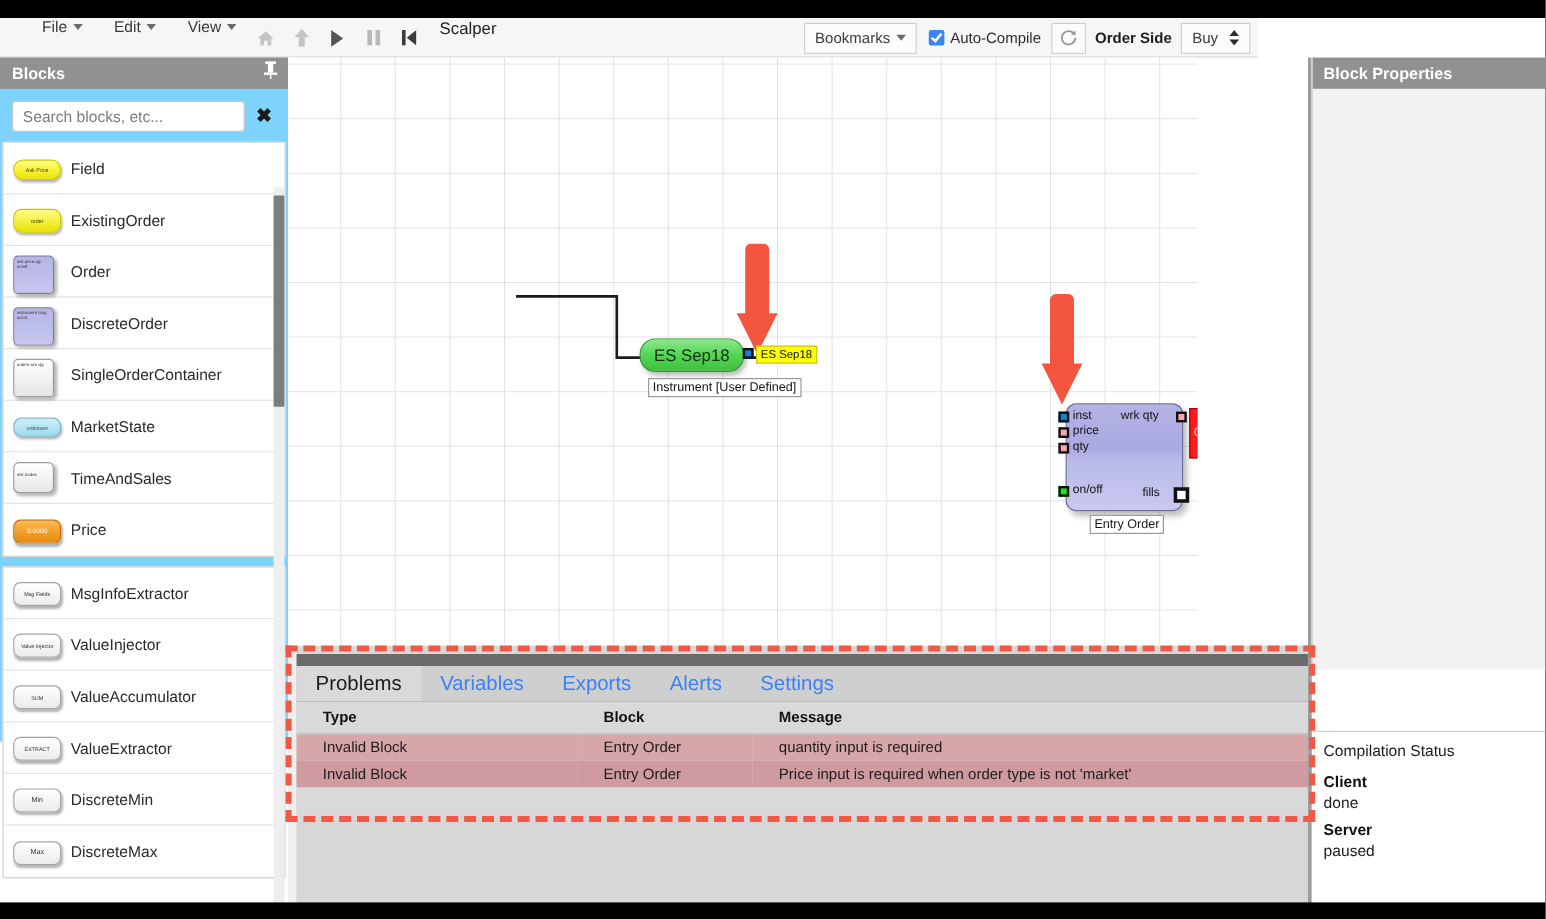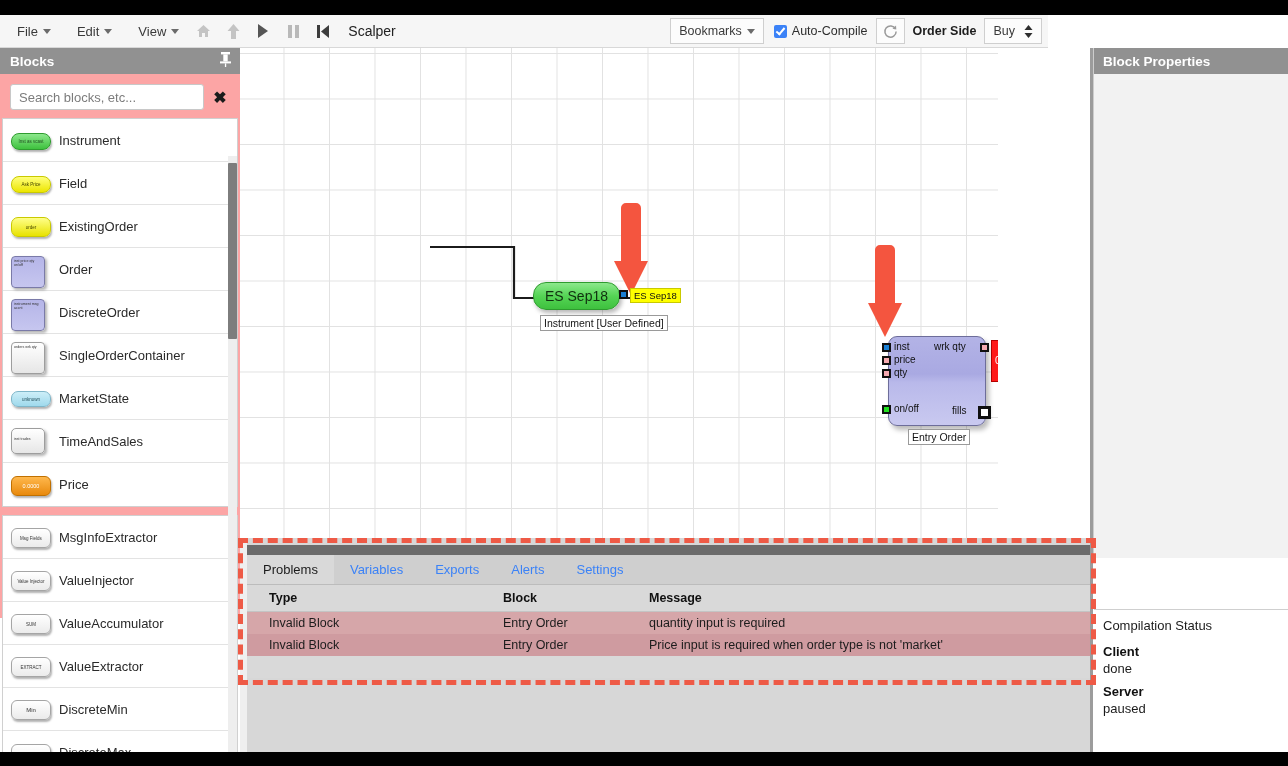--- a/index.html
+++ b/index.html
@@ -14,22 +14,23 @@
     width: 1288px; height: 766px;
     background: #fff;
     overflow: hidden;
   }
 
   
   #topbar {
     position: absolute; left: 0; top: 15px; width: 1048px; height: 33px;
     background: #f6f6f6;
     border-bottom: 1px solid #d8d8d8;
-    display: flex; align-items: center;
-    box-sizing: border-box;
+    display: flex; align-items: flex-start;
+    box-sizing: border-box;
+    padding-left: 18px;
   }
   #topbar-black {
     position: absolute; left:0; top:0; width:1288px; height:15px; background:#000;
   }
   .menu-item {
     font-size: 13px; color: #3a3a3a;
     padding: 0 9px; margin-left: 8px;
     display: flex; align-items: center; gap: 5px;
     cursor: default; white-space: nowrap;
   }
@@ -74,21 +75,21 @@
   }
   .lbl-plain { font-size: 12.5px; color:#2d2d2d; padding: 0 7px; white-space: nowrap;}
   .lbl-bold { font-size: 12.5px; color:#1d1d1d; font-weight:bold; padding: 0 8px; white-space: nowrap;}
   .spinner-btn {
     display:flex; flex-direction:column; line-height:0; margin-left:4px;
   }
 
   
   #sidebar {
     position: absolute; left: 0; top: 48px; width: 240px; height: 570px;
-    background: #fca5a5;
+    background: #7dd3fc;
     box-sizing: border-box;
   }
   #sidebar-header {
     height: 26px; background: #919191;
     display: flex; align-items: center; justify-content: space-between;
     padding: 0 8px 0 10px;
     box-sizing: border-box;
   }
   #sidebar-header .title { color: #fff; font-size: 13.5px; font-weight: bold; }
   #search-row {
@@ -220,21 +221,21 @@
   }
   #bp-grip {
     height: 10px; background: #6b6b6b; width:100%;
   }
   #bp-tabs {
     height: 29px; background: #cfcfcf; display:flex; align-items: stretch;
     border-bottom: 1px solid #bcbcbc;
   }
   .bp-tab {
     display:flex; align-items:center; padding: 0 16px;
-    font-size: 13px; color: #3b82f7; cursor: pointer;
+    font-size: 17px; color: #3b82f7; cursor: pointer;
   }
   .bp-tab.active {
     background: #d9d9d9; color: #1b1b1b;
   }
   #problems-table { width: 100%; border-collapse: collapse; table-layout: fixed; }
   #problems-table th {
     text-align: left; font-size: 12.5px; color:#111; font-weight: bold;
     padding: 6px 0 6px 22px; background:#d9d9d9; border-bottom:1px solid #c4c4c4;
   }
   #problems-table td {
@@ -379,26 +380,20 @@
     </div>
 
     <div id="search-row">
       <input id="search-input" type="text" placeholder="Search blocks, etc..." style="">
       <button id="clear-search">✖</button>
     </div>
 
     <div id="blocks-list-wrap">
       <div class="blocks-group">
 
-        <div class="block-row">
-          <span class="bi">
-            <span class="bi-pill" style="background:linear-gradient(to bottom,#8ce88c,#3ec13e);border:1px solid #2f9b2f;">Inst as vcast</span>
-          </span>
-          <span class="name">Instrument</span>
-        </div>
 
         <div class="block-row">
           <span class="bi">
             <span class="bi-pill" style="background:linear-gradient(to bottom,#ffff7a,#ece500);border:1px solid #c9c900;color:#444400;">Ask Price</span>
           </span>
           <span class="name">Field</span>
         </div>
 
         <div class="block-row">
           <span class="bi">

